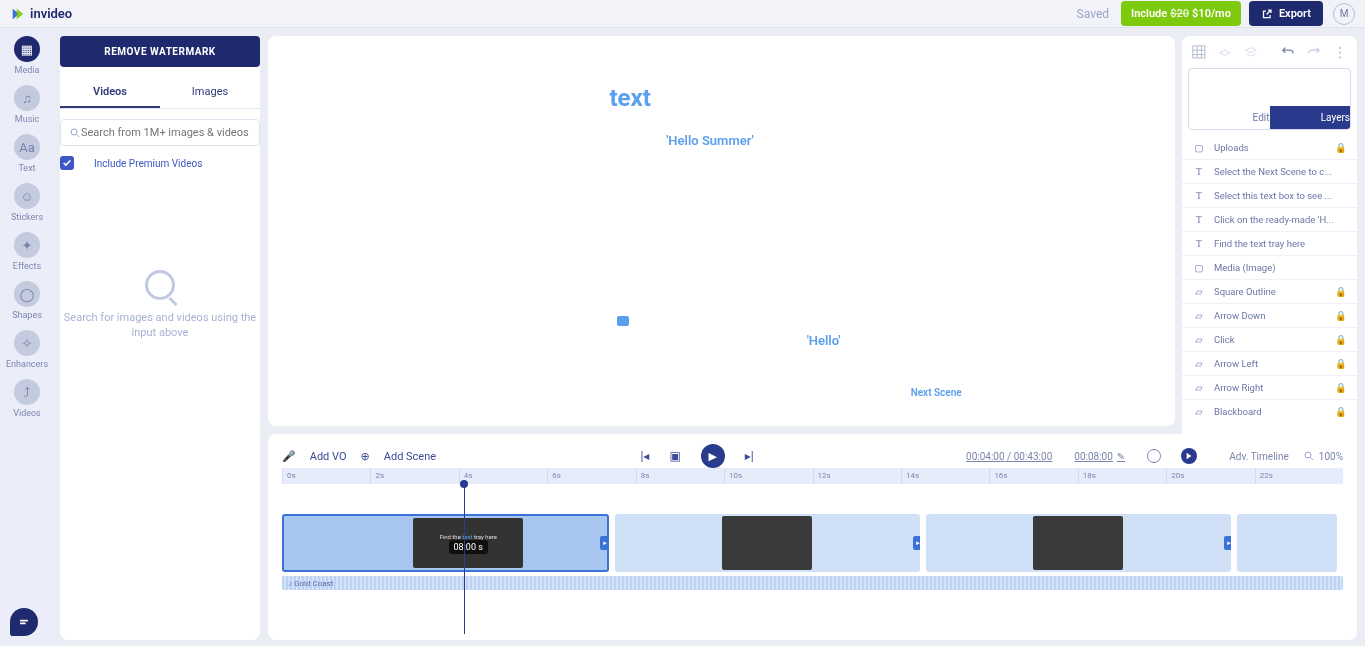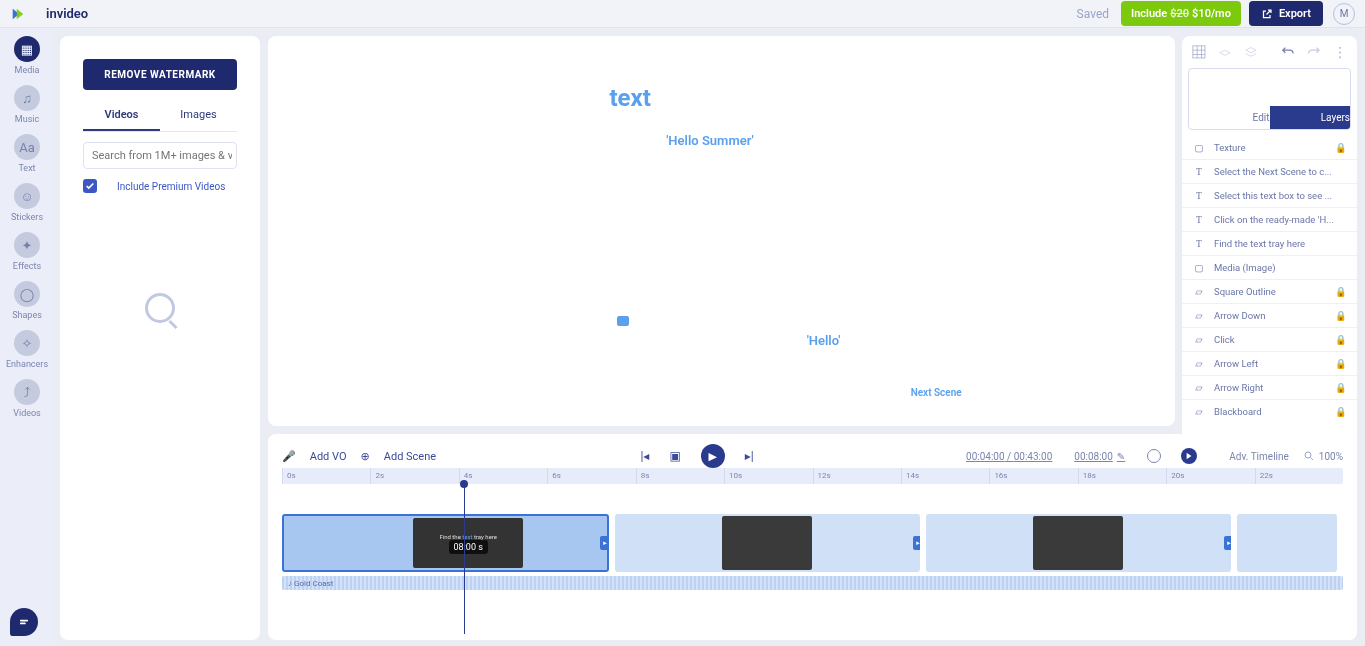--- a/index.html
+++ b/index.html
@@ -1,39 +1,39 @@
 <!DOCTYPE html>
 <html><head>
 <meta charset="utf-8">
 <style>
   * { margin:0; padding:0; box-sizing:border-box; font-family: -apple-system, BlinkMacSystemFont, 'Segoe UI', Roboto, sans-serif; }
   body { background:#ebedf5; width:1365px; height:646px; overflow:hidden; position:relative; }
   
   
   .topbar { position:absolute; top:0; left:0; right:0; height:28px; background:#f2f3f9; display:flex; align-items:center; padding:0 10px; border-bottom:1px solid #e0e3ef;}
-  .logo { display:flex; align-items:center; gap:20px; }
+  .logo { display:flex; align-items:center; gap:4px; }
   .logo-mark { width:16px; height:16px; }
   .logo-text { color:#1f2a6e; font-weight:600; font-size:13px; }
   .spacer { flex:1; }
   .saved { color:#9aa3c8; font-size:12px; margin-right:12px;}
   .upgrade-btn { background:#7cc90d; color:#fff; font-size:11px; font-weight:600; padding:6px 10px; border-radius:4px; margin-right:8px; display:flex; align-items:center;}
   .upgrade-btn .strike { text-decoration:line-through; opacity:.8; margin:0 3px;}
   .export-btn { background:#1f2a6e; color:#fff; font-size:11px; font-weight:600; padding:6px 12px; border-radius:4px; display:flex; align-items:center; gap:6px; }
   .avatar { width:22px; height:22px; border:1.5px solid #b9c0dc; border-radius:50%; margin-left:10px; display:flex; align-items:center; justify-content:center; font-size:10px; color:#6b76a8;}
   
   
   .rail { position:absolute; top:28px; left:0; width:54px; bottom:0; background:#ebeef9; display:flex; flex-direction:column; align-items:center; padding-top:8px;}
   .rail-item { width:54px; display:flex; flex-direction:column; align-items:center; margin-bottom:10px; cursor:pointer;}
   .rail-ico { width:26px; height:26px; border-radius:50%; background:#c5cbde; display:flex; align-items:center; justify-content:center; color:#7781ab; font-size:13px;}
   .rail-item.active .rail-ico { background:#1f2a6e; color:#fff;}
   .rail-lbl { font-size:9px; color:#7c85ae; margin-top:3px;}
   .chat-bubble { position:absolute; left:10px; bottom:10px; width:28px; height:28px; background:#1f2a6e; border-radius:50% 50% 50% 10%; display:flex; align-items:center; justify-content:center;}
   
   
-  .left-panel { position:absolute; top:36px; left:60px; width:200px; bottom:6px; background:#fff; border-radius:8px; padding:23px; }
+  .left-panel { position:absolute; top:36px; left:60px; width:200px; bottom:6px; background:#fff; border-radius:8px; padding:0; }
   .rmwtr { width:100%; background:#1f2a6e; color:#fff; font-size:10px; font-weight:700; letter-spacing:.5px; padding:10px 0; border-radius:4px; border:none;}
   .ltabs { display:flex; margin-top:10px; border-bottom:1px solid #e3e6f1;}
   .ltab { flex:1; text-align:center; font-size:11px; color:#2e3a7a; padding:8px 0; cursor:pointer;}
   .ltab.active { border-bottom:2px solid #2e3a7a; font-weight:600;}
   .search-row { display:flex; align-items:center; border:1px solid #dfe3f0; border-radius:4px; margin-top:10px; padding:6px 8px;}
   .search-row input { border:none; outline:none; flex:1; font-size:11px; color:#555; }
   .chkrow { display:flex; align-items:center; gap:20px; margin-top:10px;}
   .chk { width:14px; height:14px; background:#3c57c5; border-radius:3px; display:flex; align-items:center; justify-content:center;}
   .chkrow span { font-size:10px; color:#3c57c5;}
   .empty { text-align:center; margin-top:100px; color:#c1c8e2;}
@@ -193,20 +193,21 @@
   <div class="chkrow">
     <div class="chk">
         <svg width="10" height="10" viewBox="0 0 24 24" stroke="#fff" stroke-width="4" fill="none">
           <path d="M4 12l5 5L20 6"></path>
         </svg>
       </div>
     <span>Include Premium Videos</span>
   </div>
   <div class="empty">
     <div class="big-search"></div>
+    <p>Search for images and videos using the input above</p>
   </div>
 </div>
 
 <div class="canvas-area">
   <div class="stage">
     <svg class="arrow-left" viewBox="0 0 60 30" stroke="#fff" stroke-width="2" fill="none">
         <path d="M58 15 L15 15 M15 15 L28 5 M15 15 L28 25 M15 5 L2 15 L15 25 Z"></path>
       </svg>
     <div class="stage-h">
       <span>Find the </span><span class="hl">text</span><span> tray here</span>
@@ -270,21 +271,21 @@
       </div>
     <div class="rt" style="color:#aab1cf;font-size:14px;">⋮</div>
   </div>
   <div class="rtabs">
     <div class="rtab">Edit</div>
     <div class="rtab active">Layers</div>
   </div>
   <div class="llist" id="layers-list">
       <div class="lrow">
         <span class="lic">▢</span>
-        <span>Texture</span>
+        <span>Uploads</span>
         <span class="lk">🔒</span>
       </div>
       <div class="lrow">
         <span class="lic">T</span>
         <span>Select the Next Scene to c...</span>
       </div>
       <div class="lrow">
         <span class="lic">T</span>
         <span>Select this text box to see ...</span>
       </div>

